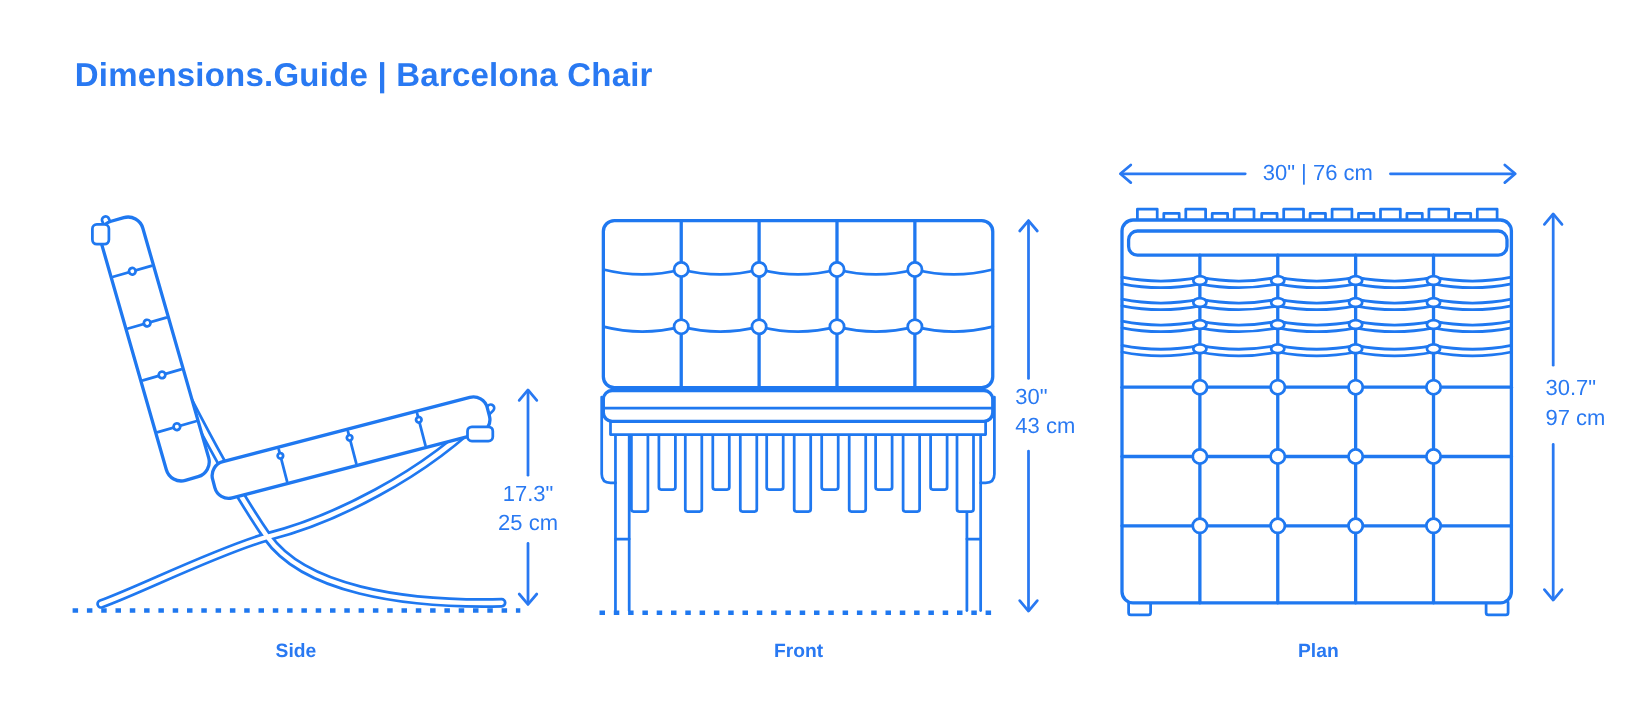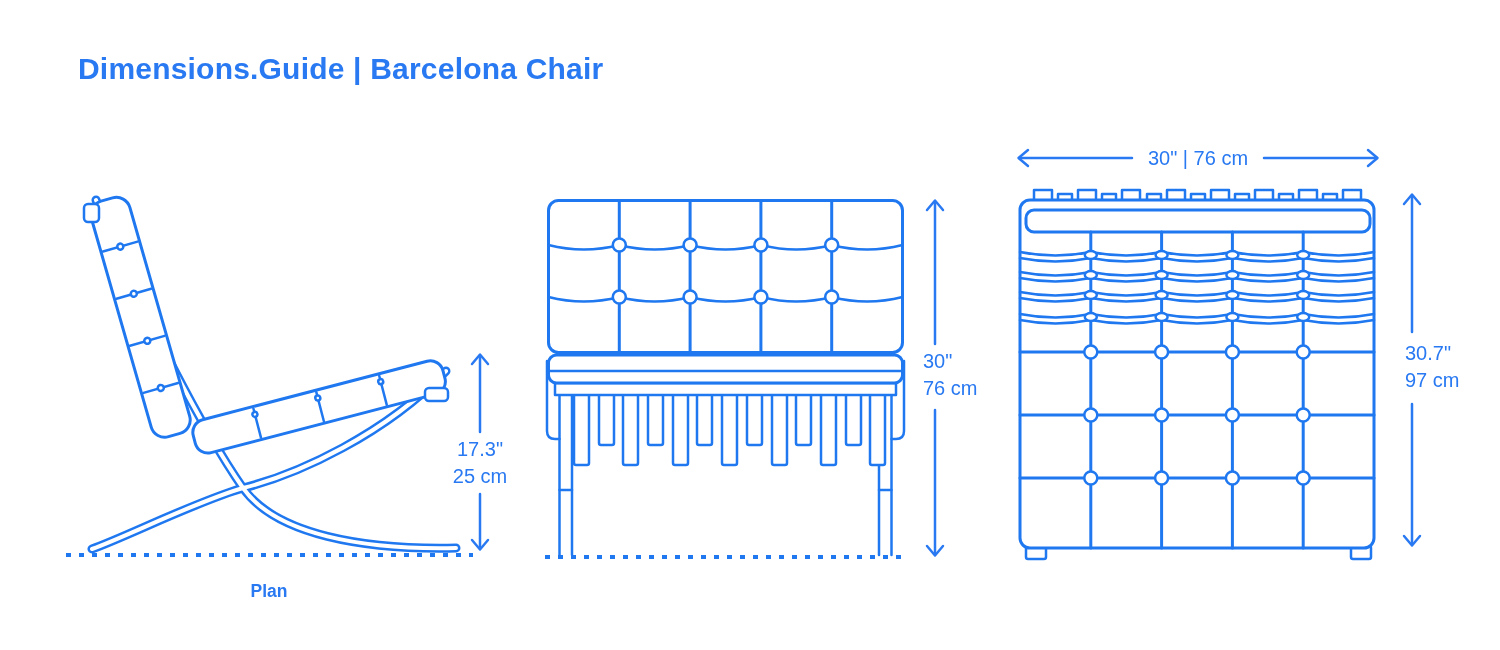--- a/index.html
+++ b/index.html
@@ -6,21 +6,21 @@
     --accent:#2979F2;
     --line:#1F78F0;
     --background:#FFFFFF;
   }
   html,body{margin:0;padding:0;background:#f4f4f4;}
   .canvas{
     position:relative;width:1500px;height:650px;background:var(--background);
     font-family:"Liberation Sans",sans-serif;overflow:hidden;
   }
   .page-title{
-    position:absolute;left:78px;top:52px;margin:0;
+    position:absolute;left:68px;top:52px;margin:0;
     font-size:30px;font-weight:700;color:var(--accent);letter-spacing:.2px;
   }
   .view-caption{
     position:absolute;top:581px;text-align:center;
     font-size:17.5px;font-weight:700;color:var(--accent);
   }
   .cap-side{left:64px;width:410px;}
   .cap-front{left:545px;width:362px;}
   .cap-plan{left:1016px;width:365px;}
   .drawing{position:absolute;}
@@ -154,21 +154,21 @@
 
   <div class="dim" style="left:895px;top:198px;width:90px;height:360px;">
     <svg width="90" height="360" viewBox="0 0 90 360">
       <path class="arr" d="M32,12 L40,2.5 L48,12"></path>
       <line class="arr" x1="40" y1="4" x2="40" y2="146"></line>
       <line class="arr" x1="40" y1="212" x2="40" y2="356"></line>
       <path class="arr" d="M32,348 L40,357.5 L48,348"></path>
     </svg>
     <div class="dim-label" style="left:28px;top:150px;text-align:left;">
       <div>30"</div>
-      <div>76 cm</div>
+      <div>43 cm</div>
     </div>
   </div>
 
   <svg class="drawing d-plan" width="365" height="378" viewBox="0 0 365 378">
     <g>
       <rect class="sf2" x="18" y="2" width="18" height="11"></rect>
       <rect class="sf2" x="42" y="6" width="14" height="7"></rect>
       <rect class="sf2" x="62" y="2" width="18" height="11"></rect>
       <rect class="sf2" x="86" y="6" width="14" height="7"></rect>
       <rect class="sf2" x="106" y="2" width="18" height="11"></rect>
@@ -256,15 +256,17 @@
       <line class="arr" x1="40" y1="4" x2="40" y2="140"></line>
       <line class="arr" x1="40" y1="212" x2="40" y2="352"></line>
       <path class="arr" d="M32,344 L40,353.5 L48,344"></path>
     </svg>
     <div class="dim-label" style="left:33px;top:148px;text-align:left;">
       <div>30.7"</div>
       <div>97 cm</div>
     </div>
   </div>
 
-  <div class="view-caption cap-side">Plan</div>
+  <div class="view-caption cap-side">Side</div>
+  <div class="view-caption cap-front">Front</div>
+  <div class="view-caption cap-plan">Plan</div>
 
 </div>
 
 </body></html>

